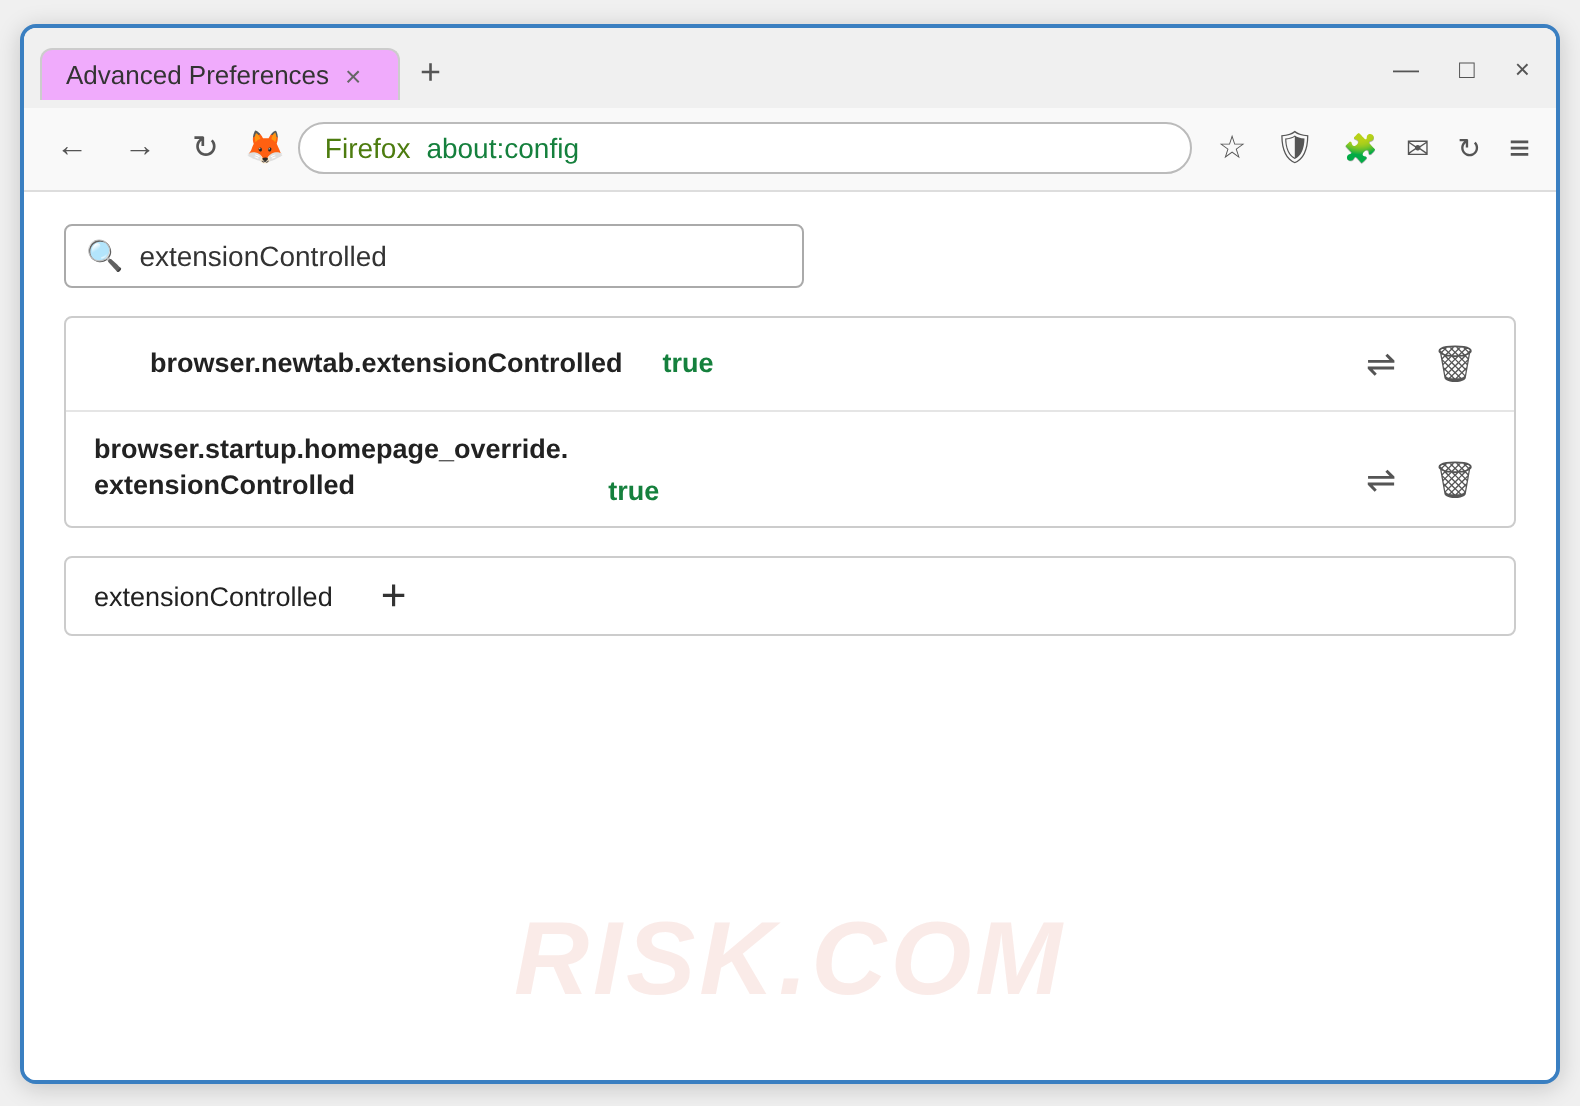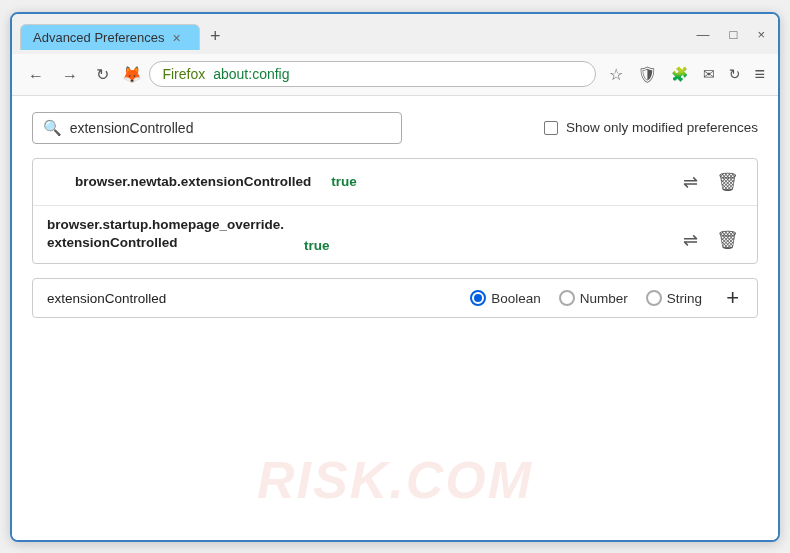--- a/index.html
+++ b/index.html
@@ -28,21 +28,21 @@
       background: #f0f0f0;
       display: flex;
       align-items: center;
       padding: 6px 8px 0 8px;
       min-height: 40px;
       gap: 4px;
     }
     .tab {
       display: flex;
       align-items: flex-end;
-      background: #7dd3fc;
+      background: #f0abfc;
       border: 1px solid #ccc;
       border-bottom: none;
       border-radius: 6px 6px 0 0;
       padding: 5px 10px 5px 12px;
       font-size: 13px;
       color: #333;
       gap: 8px;
       min-width: 180px;
     }
     .tab-close {
@@ -348,24 +348,20 @@
 
   <div class="content">
 
     <div class="watermark">RISK.COM</div>
 
     <div class="search-row">
       <div class="search-box">
         <span class="search-icon">🔍</span>
         <input class="search-input" type="text" value="extensionControlled" style="">
       </div>
-      <div class="checkbox-row">
-        <div class="checkbox-box"></div>
-        <span>Show only modified preferences</span>
-      </div>
     </div>
 
     <div class="results-table">
 
       <div class="result-row">
         <span class="pref-name">browser.newtab.extensionControlled</span>
         <span class="pref-value">true</span>
         <div class="row-actions">
           <button class="action-btn" title="Toggle">⇌</button>
           <button class="action-btn" title="Delete">🗑</button>
@@ -380,30 +376,16 @@
         <span class="pref-value">true</span>
         <div class="row-actions">
           <button class="action-btn" title="Toggle">⇌</button>
           <button class="action-btn" title="Delete">🗑</button>
         </div>
       </div>
     </div>
 
     <div class="add-row">
       <span class="add-pref-name">extensionControlled</span>
-      <div class="radio-group">
-        <label class="radio-option">
-          <div class="radio-circle selected"></div>
-          <span>Boolean</span>
-        </label>
-        <label class="radio-option">
-          <div class="radio-circle"></div>
-          <span>Number</span>
-        </label>
-        <label class="radio-option">
-          <div class="radio-circle"></div>
-          <span>String</span>
-        </label>
-      </div>
       <button class="add-plus-btn">+</button>
     </div>
   </div>
 </div>
 
 </body></html>

